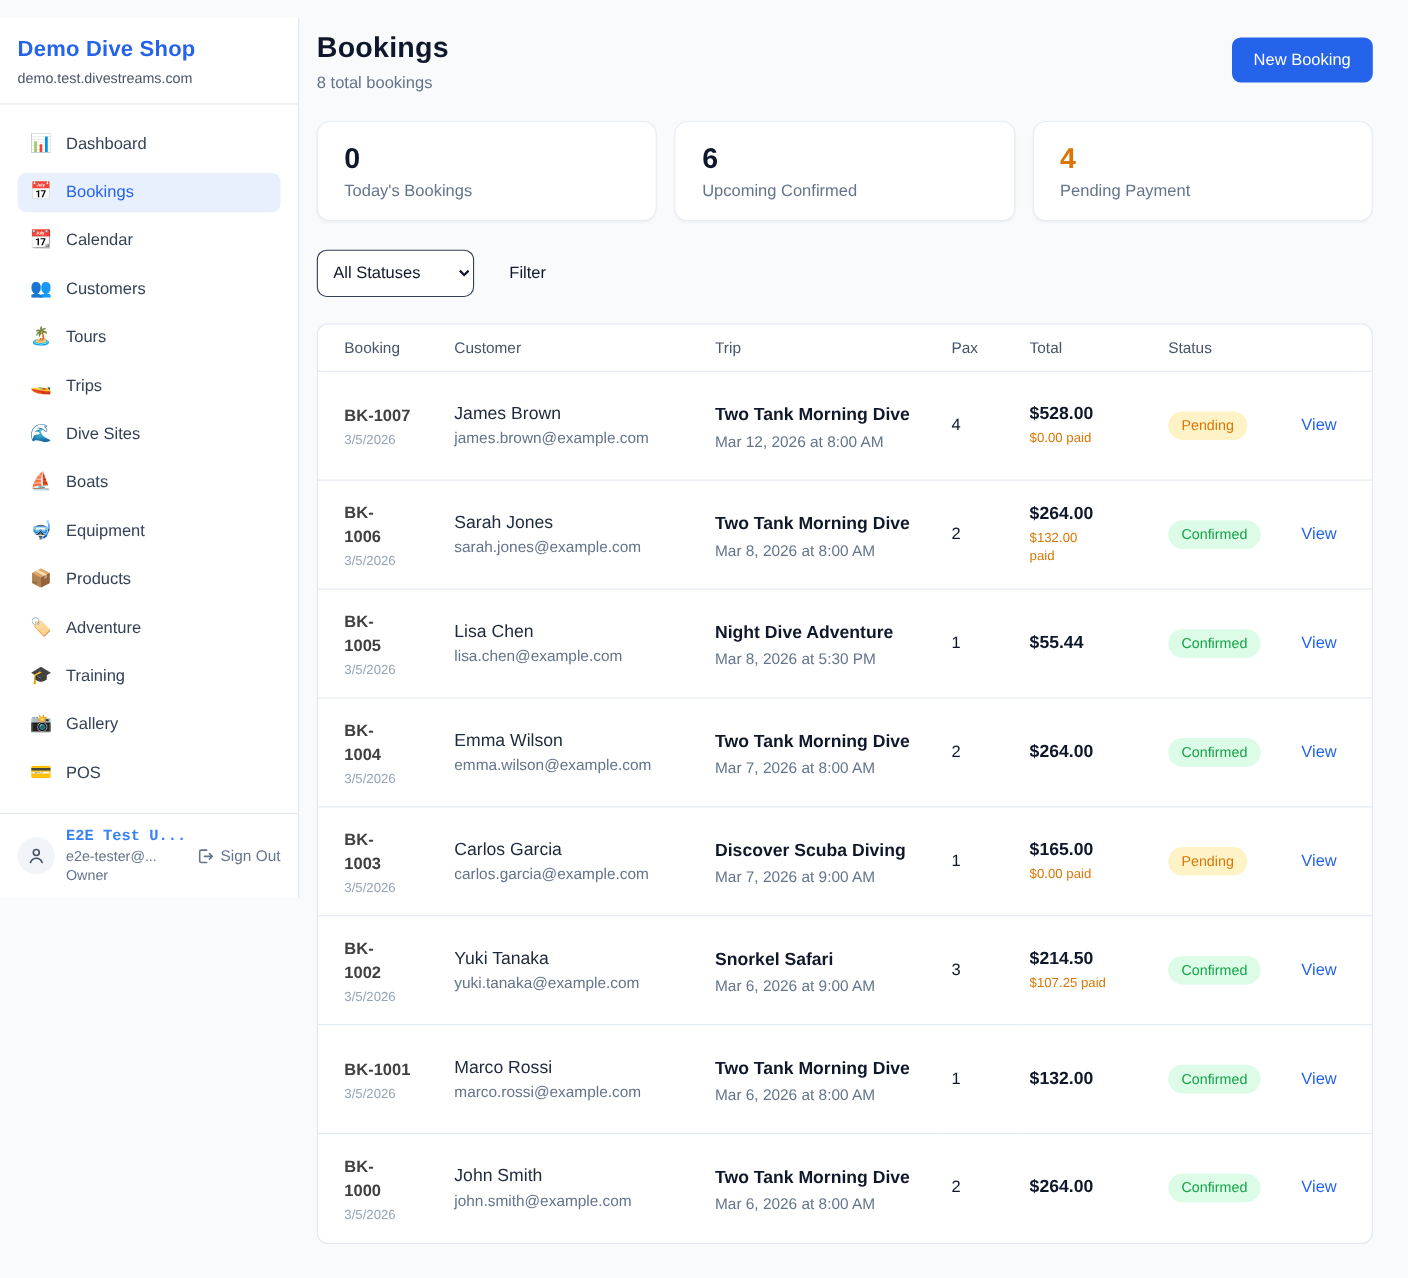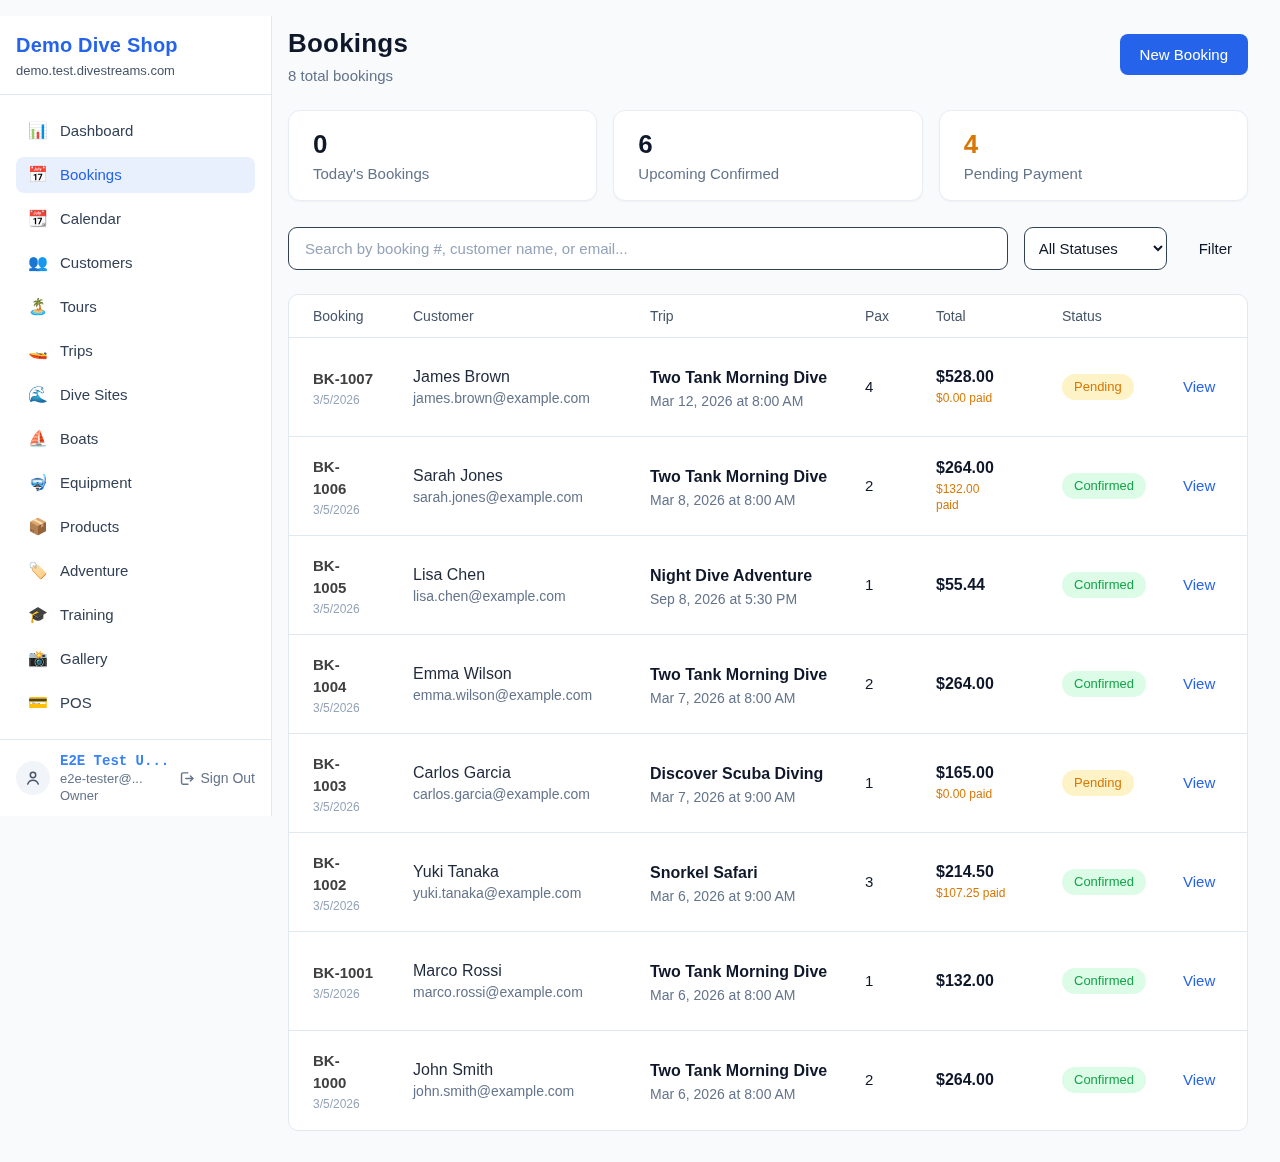--- a/index.html
+++ b/index.html
@@ -235,21 +235,20 @@
         <div class="stat-value" style="color: rgb(15, 23, 42);">6</div>
         <div class="stat-label">Upcoming Confirmed</div>
       </div>
       <div class="stat-card">
         <div class="stat-value" style="color: rgb(217, 119, 6);">4</div>
         <div class="stat-label">Pending Payment</div>
       </div>
     </div>
 
   <div class="controls">
-    <input class="search-input" type="text" placeholder="Search by booking #, customer name, or email..." style="">
     <select class="status-select" id="status-select"><option>All Statuses</option></select>
     <button class="filter-btn">Filter</button>
   </div>
 
   <div class="table-card">
     <table>
       <colgroup>
         <col class="c-booking">
           <col class="c-customer">
           <col class="c-trip">
@@ -307,21 +306,21 @@
             <td><a class="view-link" href="#">View</a></td>
           </tr>
           <tr>
             <td><a class="bk-id" href="#">BK-<br>1005</a><div class="bk-date">3/5/2026</div></td>
             <td>
               <div class="cust-name">Lisa Chen</div>
               <div class="cust-email">lisa.chen@example.com</div>
             </td>
             <td>
               <div class="trip-name">Night Dive Adventure</div>
-              <div class="trip-date">Sep 8, 2026 at 5:30 PM</div>
+              <div class="trip-date">Mar 8, 2026 at 5:30 PM</div>
             </td>
             <td><span class="pax-value">1</span></td>
             <td>
               <div class="total-amount">$55.44</div>
             </td>
             <td><span class="status-badge status-confirmed">Confirmed</span></td>
             <td><a class="view-link" href="#">View</a></td>
           </tr>
           <tr>
             <td><a class="bk-id" href="#">BK-<br>1004</a><div class="bk-date">3/5/2026</div></td>

